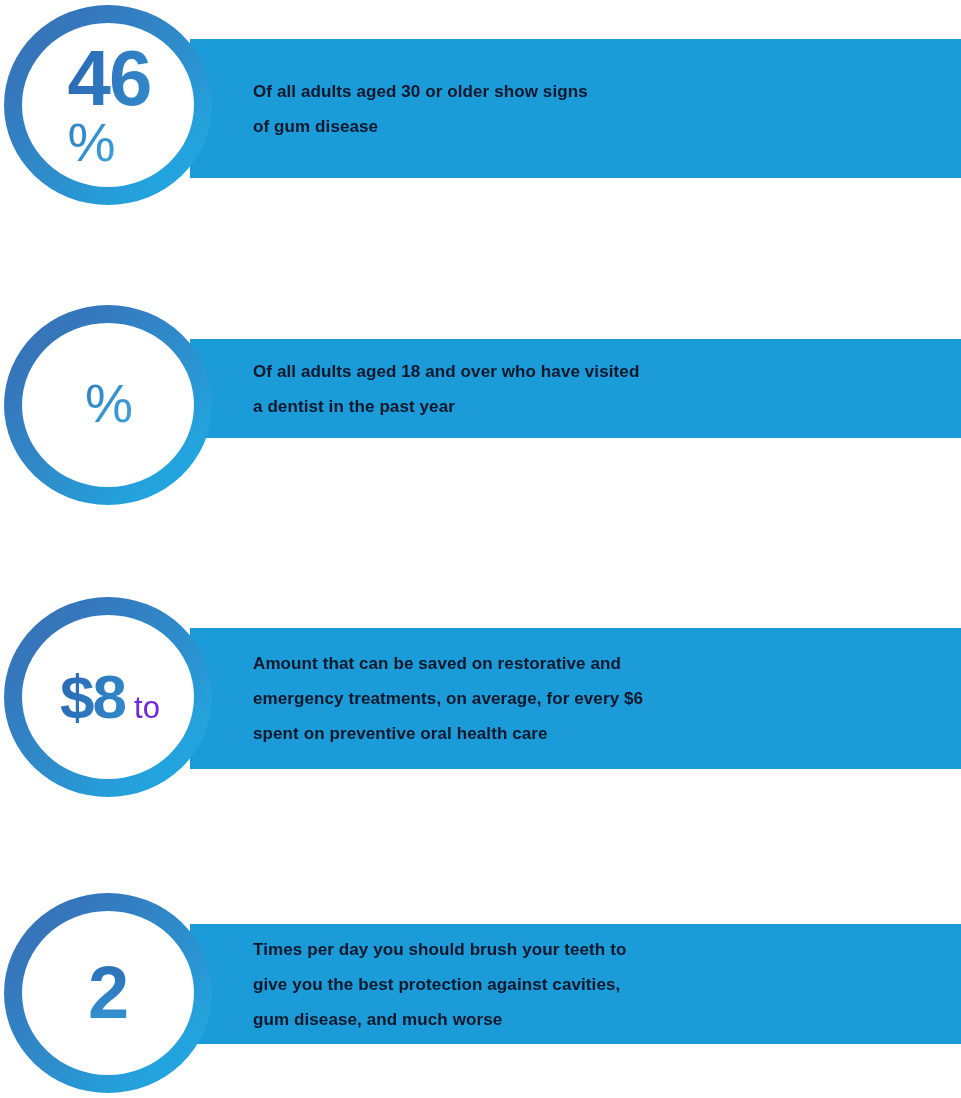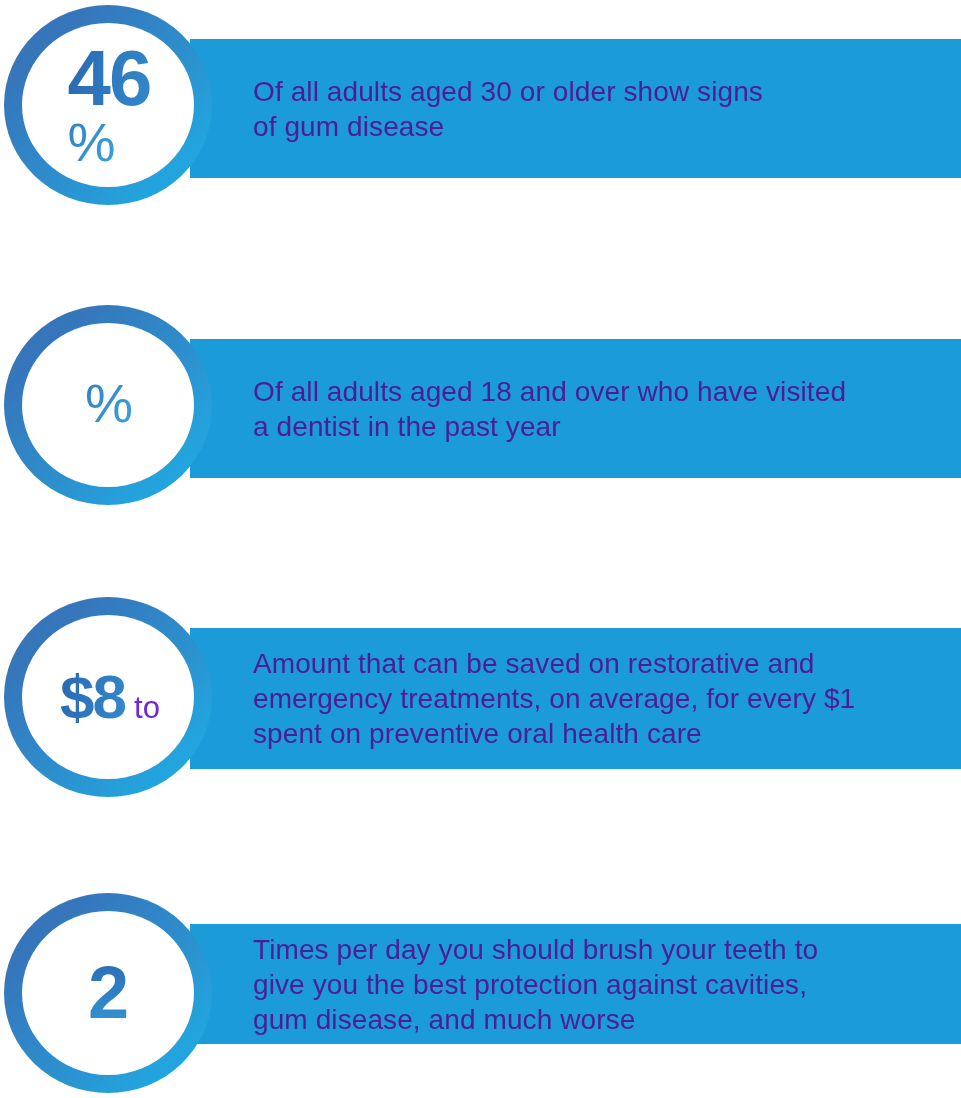--- a/index.html
+++ b/index.html
@@ -32,24 +32,24 @@
     left: 190px;
     right: 0;
     top: 0;
     background: #1B9BD8;
     box-sizing: border-box;
     display: flex;
     align-items: center;
   }
 
   .stat-text {
-    color: #4c1d95;
-    font-size: 28px;
+    color: #0f172a;
+    font-size: 17px;
     line-height: 35px;
-    font-weight: 400;
+    font-weight: 700;
     letter-spacing: 0.1px;
     padding-left: 63px;
     padding-right: 24px;
     white-space: pre-line;
   }
 
   
   .stat-circle {
     position: absolute;
     left: 4px;
@@ -163,37 +163,37 @@
       <div class="stat-circle-inner">
         <div class="stat-value">
           <span class="num-big grad-dark">46</span>
           <span class="pct-sign grad-mid">%</span>
         </div>
       </div>
     </div>
   </div>
 
   <div class="stat-block" style="top:300px; height:210px;">
-    <div class="stat-bar" style="top:39px; height:139px;">
+    <div class="stat-bar" style="top:39px; height:99px;">
       <div class="stat-text">Of all adults aged 18 and over who have visited
 a dentist in the past year</div>
     </div>
     <div class="stat-circle" style="top:5px; width:208px; height:200px;">
       <div class="stat-circle-inner">
         <div class="stat-value">
           <span class="pct-sign grad-mid">%</span>
         </div>
       </div>
     </div>
   </div>
 
   <div class="stat-block" style="top:592px; height:210px;">
     <div class="stat-bar" style="top:36px; height:141px;">
       <div class="stat-text">Amount that can be saved on restorative and
-emergency treatments, on average, for every $1
+emergency treatments, on average, for every $6
 spent on preventive oral health care</div>
     </div>
     <div class="stat-circle" style="top:5px; width:208px; height:200px;">
       <div class="stat-circle-inner">
         <div class="stat-value">
           <div class="money-wrap">
             <div class="money-row-1">
               <span class="money-a grad-dark">$8</span>
               <span class="money-to">to</span>
             </div>

